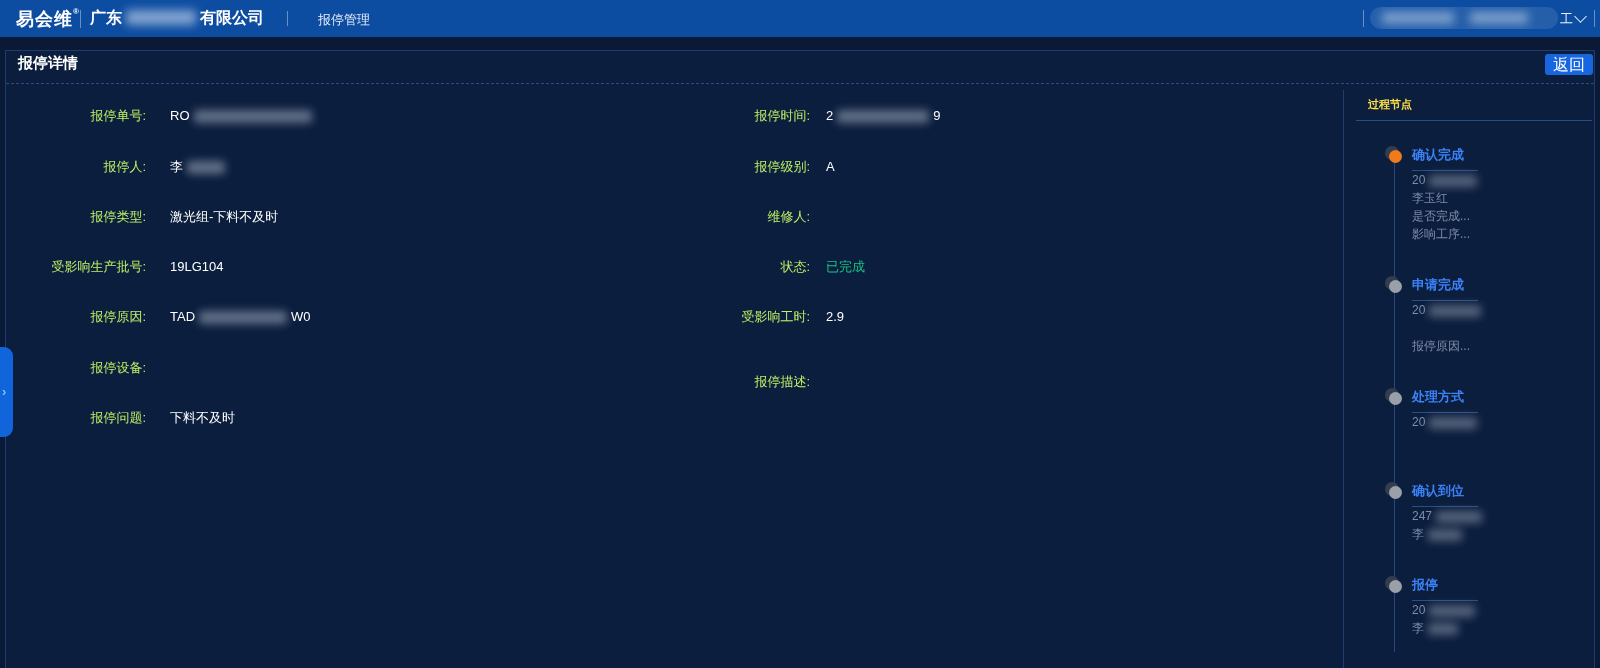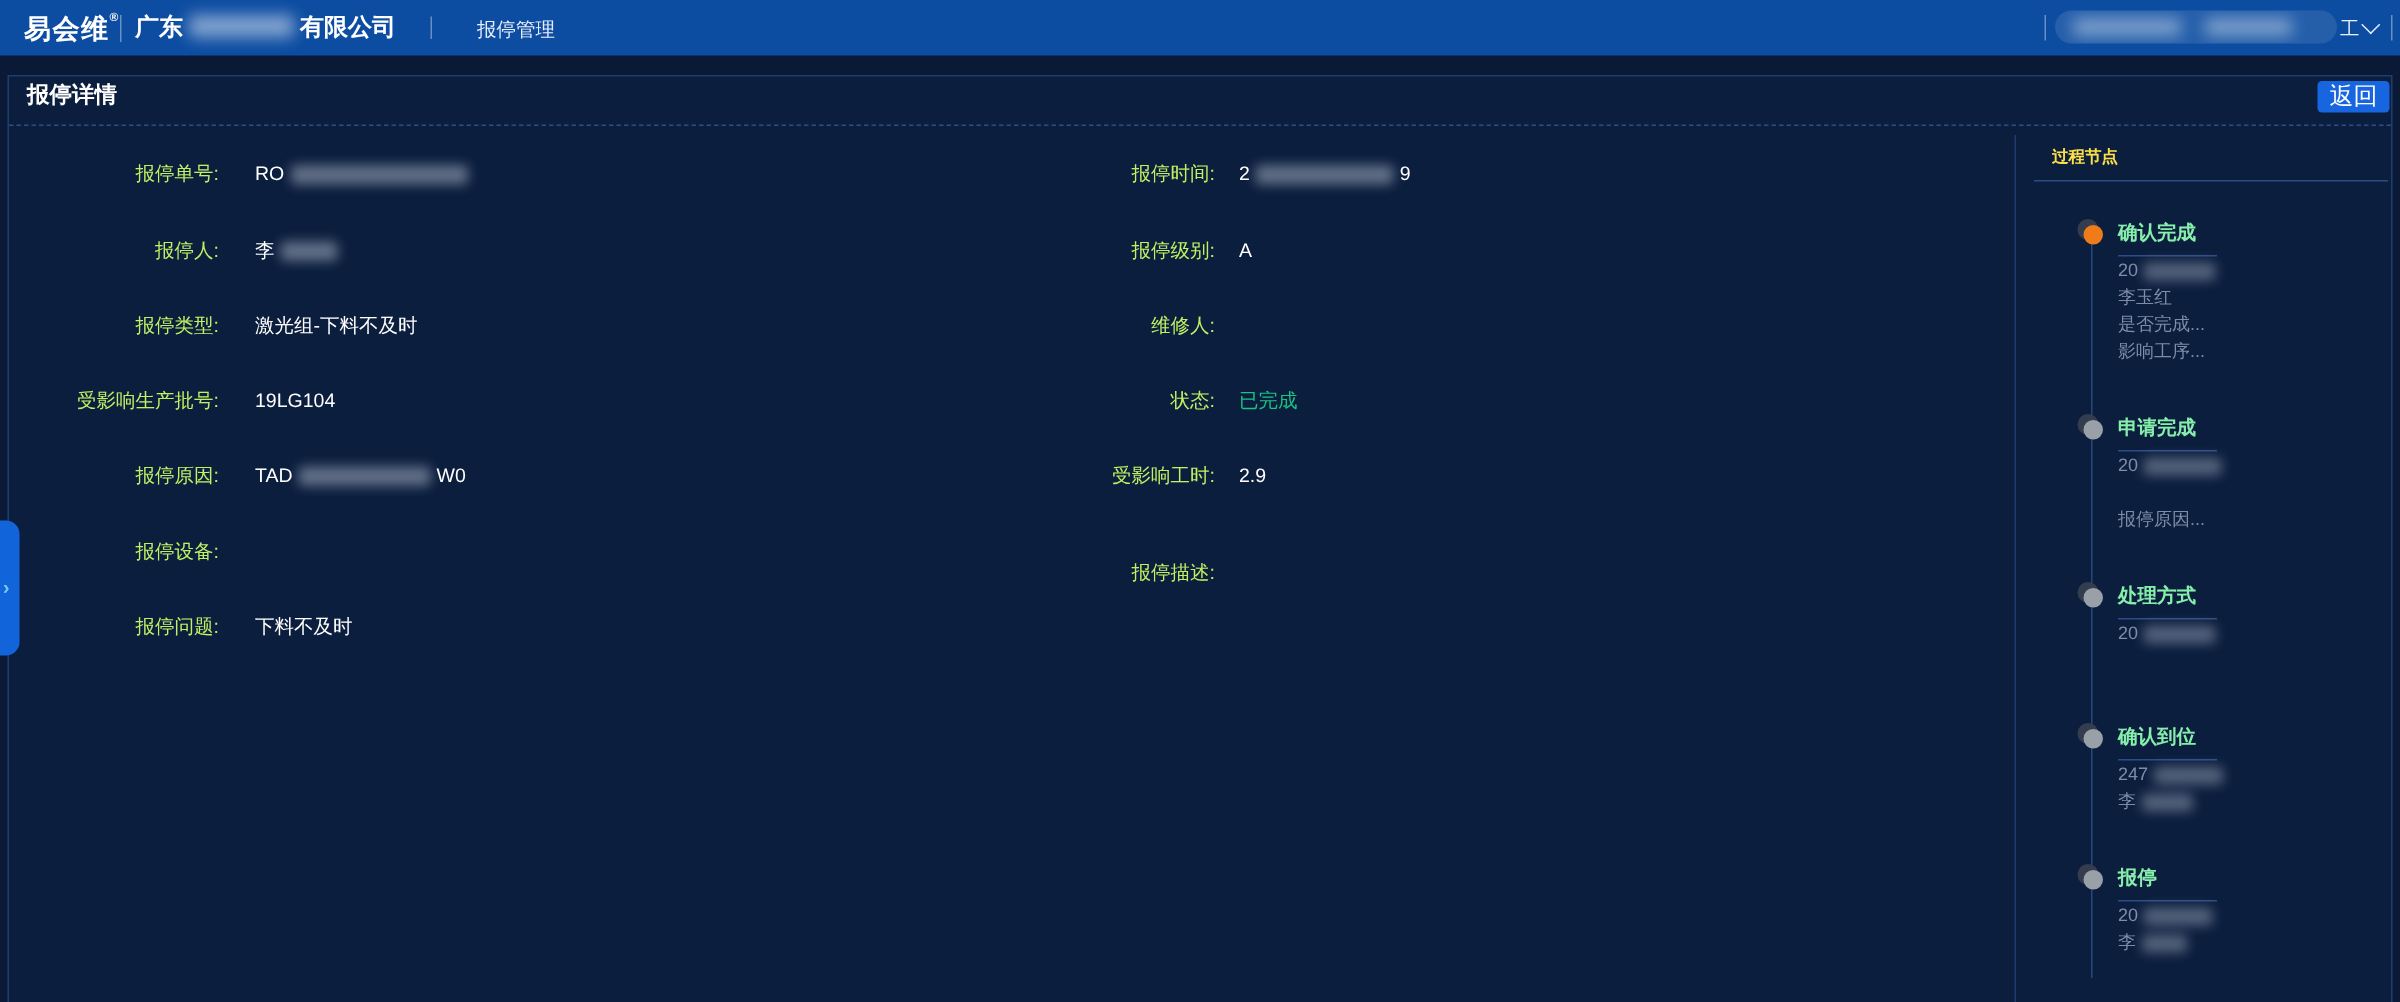--- a/index.html
+++ b/index.html
@@ -54,21 +54,21 @@
   
   #side-border { position:absolute; left:1343px; top:90px; width:1px; height:578px; background:#1e3c6f; }
   #side-title { position:absolute; left:1356px; top:97px; color:#fde047; font-size:11px; font-weight:bold;margin-left:12px; }
   #side-underline { position:absolute; left:1356px; top:120px; width:236px; height:1px; background:#2c4c86; }
   #tl-line { position:absolute; left:1394px; top:155px; width:1px; height:497px; background:#27477f; }
   .node { position:absolute; left:1385px; width:200px; }
   .dot { position:absolute; left:0; top:1px; width:18px; height:18px; }
   .dot .back { position:absolute; left:0; top:0; width:14px; height:14px; border-radius:50%; background:#343d4d; }
   .dot .front { position:absolute; left:4px; top:4px; width:13px; height:13px; border-radius:50%; }
   .ncontent { margin-left:27px; }
-  .ntitle { color:#86efac; font-size:13px; font-weight:bold; line-height:20px; }
+  .ntitle { color:#3b82f6; font-size:13px; font-weight:bold; line-height:20px; }
   .nunderline { width:66px; height:1px; background:#2c4c86; margin-top:5px; }
   .nline { color:#7e8ca8; font-size:12px; line-height:18px; white-space:nowrap; }
   .nline:first-of-type { margin-top:8px; }
   .nline .blur { height:12px; background:rgba(190,200,215,.40); }
 
   
   #drawer { position:absolute; left:0; top:347px; width:13px; height:90px; background:#1164d9;
             border-radius:0 9px 9px 0; cursor:pointer; }
   .drawer-chev { position:absolute; left:2px; top:37px; color:#79c9f2; font-size:13px; font-weight:bold; }
 </style>

